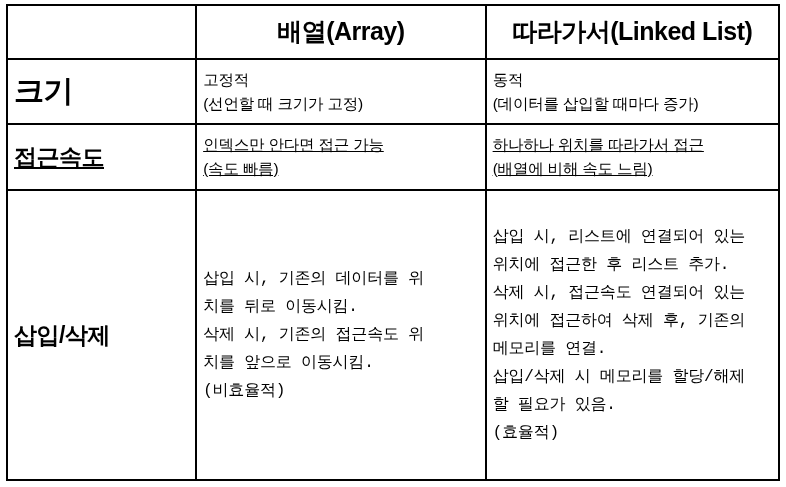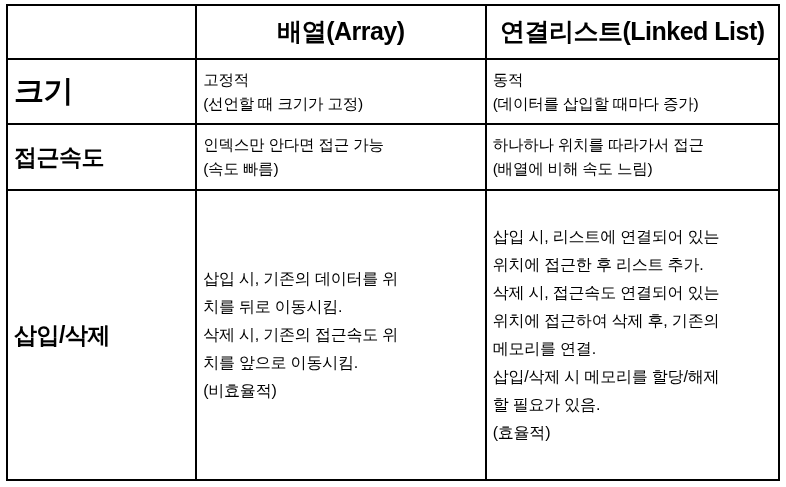--- a/index.html
+++ b/index.html
@@ -60,43 +60,44 @@
   .cell-body {
     font-size: 15.5px;
     line-height: 1.55;
     letter-spacing: -0.2px;
     margin-top: 32px;
   }
   .cell-body .line { display: block; white-space: nowrap; }
 
   .r-size   { height: 55px; }
   .r-addr   { height: 42px; }
-  .r-speed  { height: 58px; }
+  .r-speed  { height: 58px; text-decoration: underline; }
   .r-ins    { height: 258px; }
 
   .cell-body.tall {
     font-size: 16px;
     line-height: 1.75;
+    font-family: Liberation Mono, monospace;
   }
 </style>
 </head>
 <body>
 
 <div class="sheet">
   <table class="compare">
     <colgroup>
       <col class="c-label">
       <col class="c-array">
       <col class="c-list">
     </colgroup>
     <thead>
       <tr>
         <th class="hdr-empty hdr-cell"></th>
         <th class="hdr-cell">배열(Array)</th>
-        <th class="hdr-cell">연결리스트(Linked List)</th>
+        <th class="hdr-cell">따라가서(Linked List)</th>
       </tr>
     </thead>
     <tbody>
       <tr class="r-size">
         <td class="row-label">크기</td>
         <td class="cell-body">
           <span class="line">고정적</span>
           <span class="line">(선언할 때 크기가 고정)</span>
         </td>
         <td class="cell-body">

